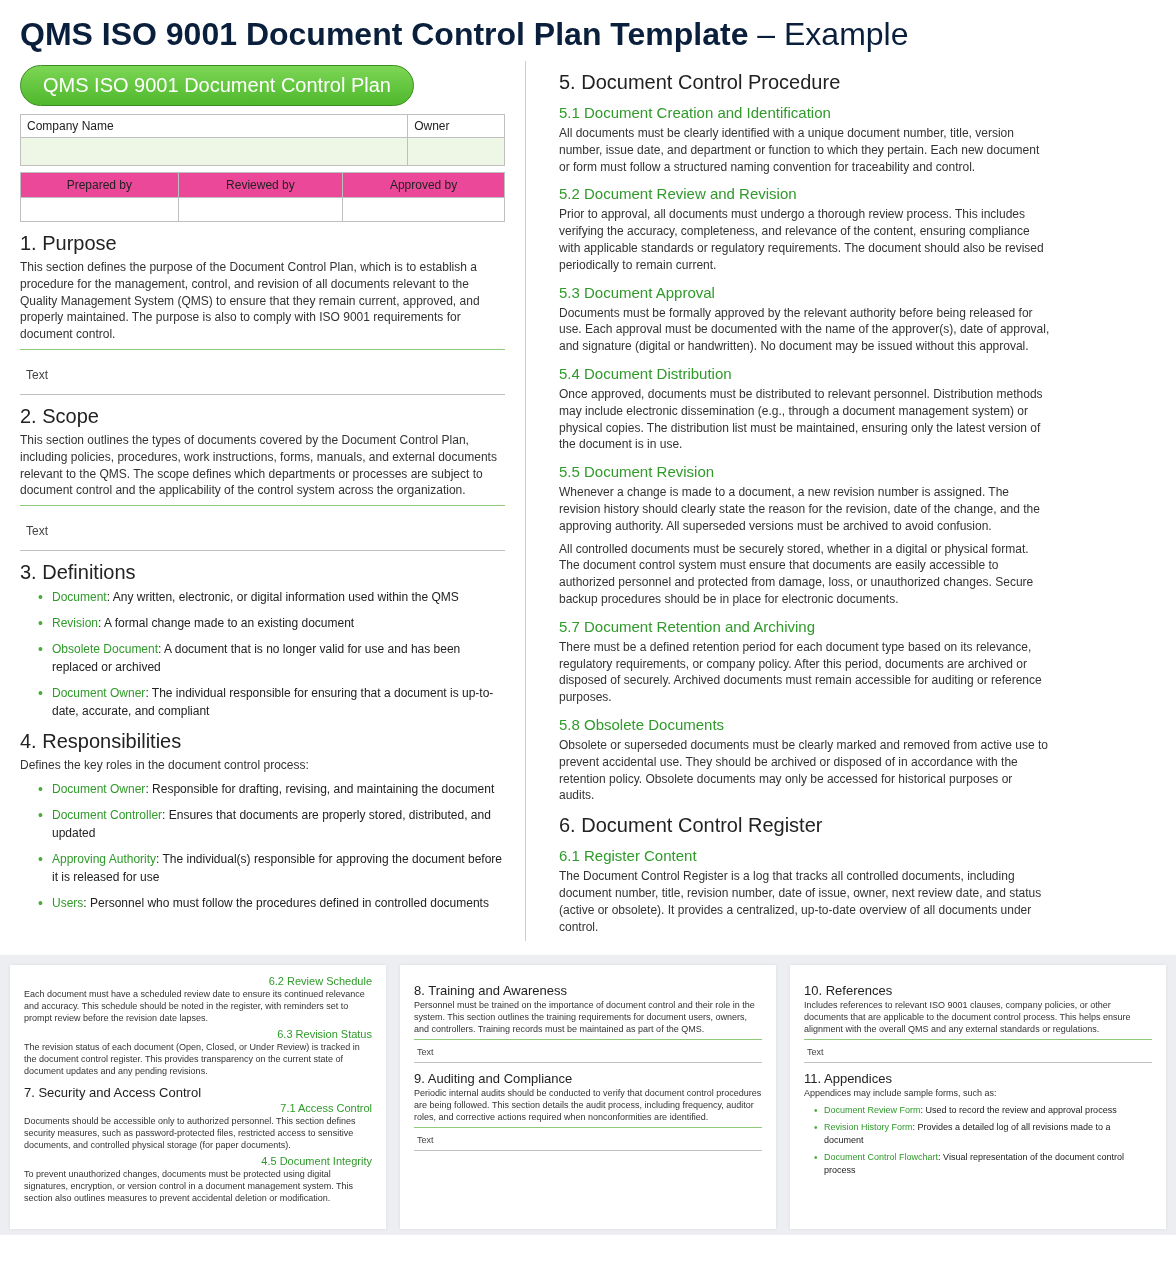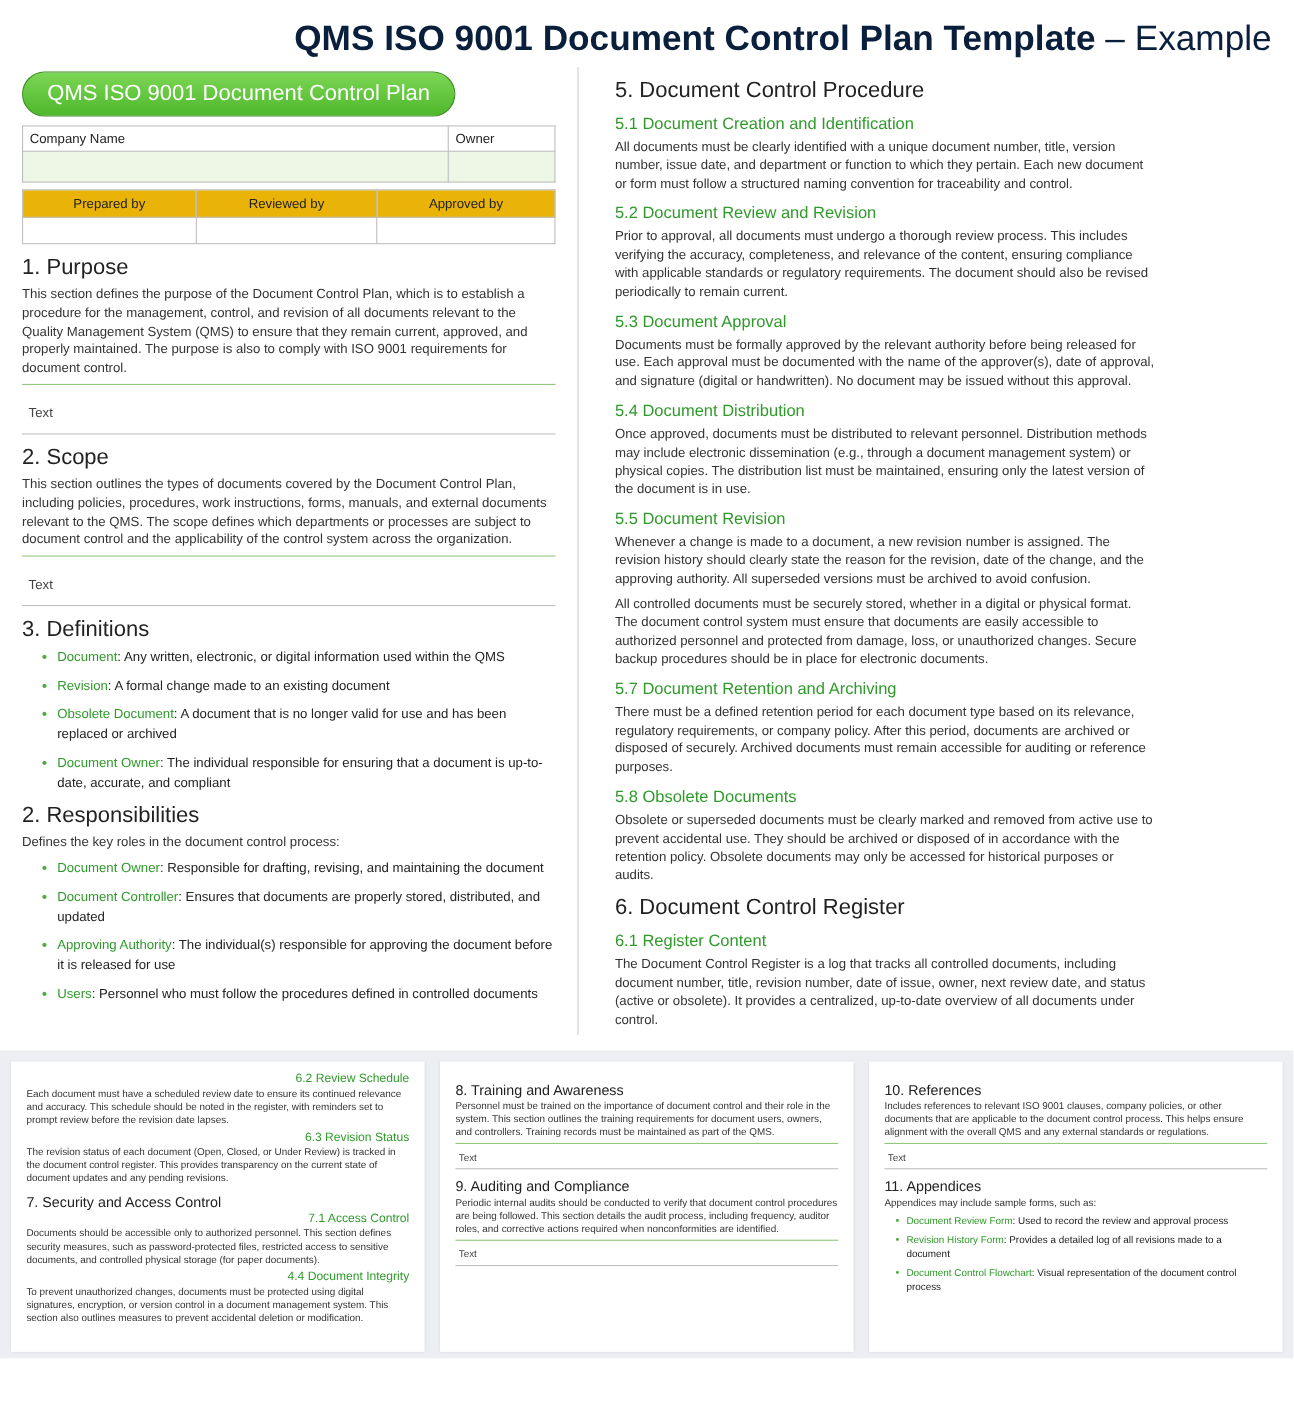--- a/index.html
+++ b/index.html
@@ -7,21 +7,20 @@
     font-family: "Century Gothic", "Avant Garde", "Futura", sans-serif;
     background: #fff;
     color: #222;
     width: 1176px;
   }
   .main-title {
     font-size: 32px;
     font-weight: 300;
     color: #0a1f3c;
     padding: 16px 20px 8px 20px;
-    text-align: right;
   }
   .main-title .bold { font-weight: 700; }
   .main-title .light { font-weight: 300; }
 
   .cols {
     display: flex;
     padding: 0 20px;
   }
   .col-left {
     width: 505px;
@@ -60,21 +59,21 @@
   .form-tbl1 .hdr-cell { height: 18px; }
   .form-tbl1 .val-cell { height: 28px; background: #eef7e6; }
 
   .form-tbl2 {
     border-collapse: collapse;
     width: 100%;
     margin-bottom: 10px;
   }
   .form-tbl2 th {
     border: 1px solid #bfbfbf;
-    background: #eab308;
+    background: #ec4899;
     font-size: 12px;
     font-weight: 400;
     padding: 5px 6px;
     text-align: center;
   }
   .form-tbl2 td {
     border: 1px solid #bfbfbf;
     height: 24px;
   }
 
@@ -210,21 +209,21 @@
     <hr class="hr-gray">
 
     <h2 class="sec">3. Definitions</h2>
     <ul class="defs">
       <li><span class="term">Document</span><span>: Any written, electronic, or digital information used within the QMS</span></li>
       <li><span class="term">Revision</span><span>: A formal change made to an existing document</span></li>
       <li><span class="term">Obsolete Document</span><span>: A document that is no longer valid for use and has been replaced or archived</span></li>
       <li><span class="term">Document Owner</span><span>: The individual responsible for ensuring that a document is up-to-date, accurate, and compliant</span></li>
     </ul>
 
-    <h2 class="sec">2. Responsibilities</h2>
+    <h2 class="sec">4. Responsibilities</h2>
     <p class="desc">Defines the key roles in the document control process:</p>
     <ul class="defs">
       <li><span class="term">Document Owner</span><span>: Responsible for drafting, revising, and maintaining the document</span></li>
       <li><span class="term">Document Controller</span><span>: Ensures that documents are properly stored, distributed, and updated</span></li>
       <li><span class="term">Approving Authority</span><span>: The individual(s) responsible for approving the document before it is released for use</span></li>
       <li><span class="term">Users</span><span>: Personnel who must follow the procedures defined in controlled documents</span></li>
     </ul>
   </div>
 
   <div class="col-right">
@@ -262,21 +261,21 @@
 <div class="thumbs">
 
   <div class="thumb">
     <h3 class="sub">6.2  Review Schedule</h3>
     <p class="desc">Each document must have a scheduled review date to ensure its continued relevance and accuracy. This schedule should be noted in the register, with reminders set to prompt review before the revision date lapses.</p>
     <h3 class="sub">6.3  Revision Status</h3>
     <p class="desc">The revision status of each document (Open, Closed, or Under Review) is tracked in the document control register. This provides transparency on the current state of document updates and any pending revisions.</p>
     <h2 class="sec">7. Security and Access Control</h2>
     <h3 class="sub">7.1  Access Control</h3>
     <p class="desc">Documents should be accessible only to authorized personnel. This section defines security measures, such as password-protected files, restricted access to sensitive documents, and controlled physical storage (for paper documents).</p>
-    <h3 class="sub">4.4  Document Integrity</h3>
+    <h3 class="sub">4.5  Document Integrity</h3>
     <p class="desc">To prevent unauthorized changes, documents must be protected using digital signatures, encryption, or version control in a document management system. This section also outlines measures to prevent accidental deletion or modification.</p>
   </div>
 
   <div class="thumb">
     <h2 class="sec">8. Training and Awareness</h2>
     <p class="desc">Personnel must be trained on the importance of document control and their role in the system. This section outlines the training requirements for document users, owners, and controllers. Training records must be maintained as part of the QMS.</p>
     <hr class="hr-green">
     <div class="text-ph">Text</div>
     <hr class="hr-gray">
     <h2 class="sec">9. Auditing and Compliance</h2>

